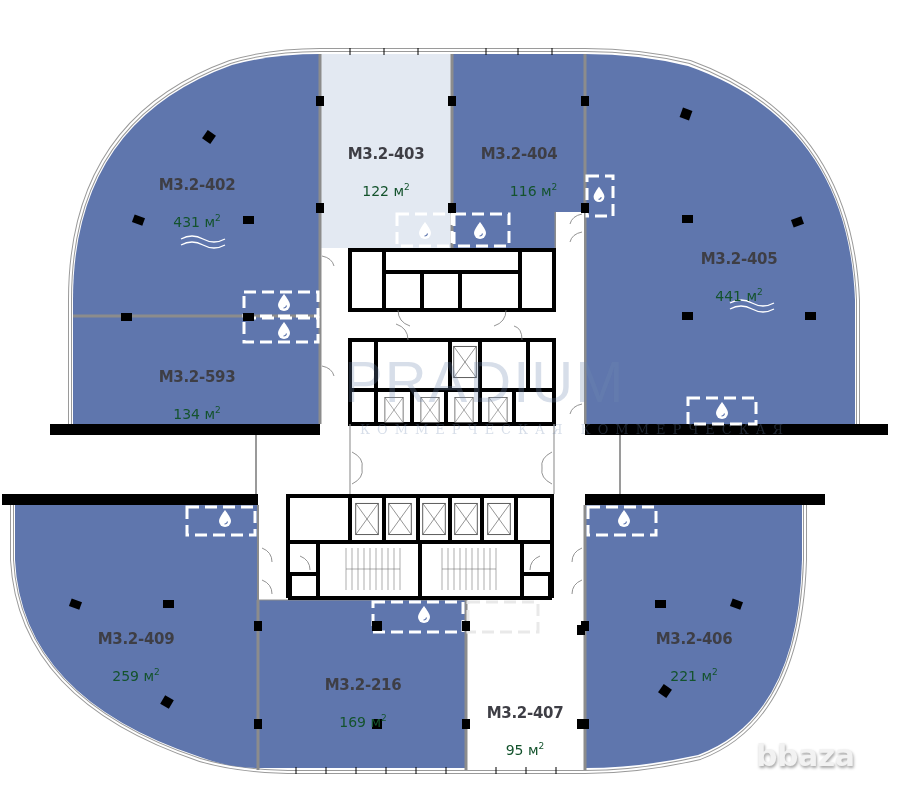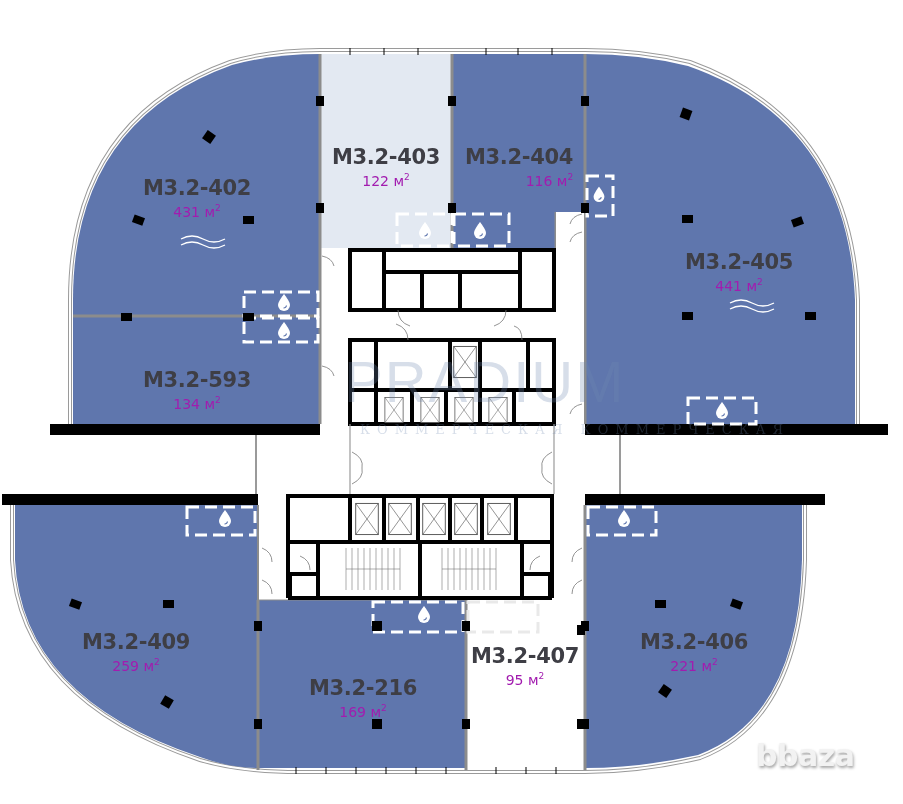--- a/index.html
+++ b/index.html
@@ -1,22 +1,22 @@
 <!DOCTYPE html>
 <html><head>
 <meta charset="utf-8">
 <style>
   html, body { margin: 0; padding: 0; background: #ffffff; }
   body { width: 903px; height: 804px; position: relative; overflow: hidden;
          font-family: "DejaVu Sans", sans-serif; }
   #plan { position: absolute; left: 0; top: 0; }
   .unit-label { position: absolute; text-align: center; transform: translateX(-50%);
                 color: #3e3e45; white-space: nowrap; pointer-events: none; }
-  .unit-id { font-family: "DejaVu Sans", sans-serif; font-weight: bold; font-size: 21px; letter-spacing: -0.3px; }
-  .unit-area { font-family: "DejaVu Sans", sans-serif; font-size: 14px; font-weight: normal; color: #a21caf; margin-top: 3px; }
+  .unit-id { font-family: "DejaVu Sans", sans-serif; font-weight: bold; font-size: 15px; letter-spacing: -0.3px; }
+  .unit-area { font-family: "DejaVu Sans", sans-serif; font-size: 14px; font-weight: normal; color: #14532d; margin-top: 19px; }
   .unit-area sup { font-size: 9px; vertical-align: 6px; }
   .unit-hit { position: absolute; }
   .watermark { position: absolute; pointer-events: none; }
   #wm-pradium { left: 344px; top: 348px; color: rgba(110,135,175,0.28);
                 font-family: Liberation Sans, sans-serif; font-size: 58px; letter-spacing: 2px; }
   #wm-pradium-sub { left: 360px; top: 422px; color: rgba(110,135,175,0.28);
                 font-family: "DejaVu Serif", serif; font-size: 13px; letter-spacing: 7px; }
   #wm-bbaza { left: 756px; top: 738px; color: #f2f2f2; font-family: "DejaVu Sans", sans-serif;
               font-weight: bold; font-size: 30px; letter-spacing: -0.5px;
               text-shadow: 1px 2px 3px rgba(0,0,0,0.35); }
@@ -304,21 +304,21 @@
   <div class="unit-area"><span>116</span> <span>м</span><sup>2</sup></div>
 </div>
 <div class="unit-label" style="left:739px;top:250px;">
   <div class="unit-id">М3.2-405</div>
   <div class="unit-area"><span>441</span> <span>м</span><sup>2</sup></div>
 </div>
 <div class="unit-label" style="left:694px;top:630px;">
   <div class="unit-id">М3.2-406</div>
   <div class="unit-area"><span>221</span> <span>м</span><sup>2</sup></div>
 </div>
-<div class="unit-label" style="left:525px;top:644px;">
+<div class="unit-label" style="left:525px;top:704px;">
   <div class="unit-id">М3.2-407</div>
   <div class="unit-area"><span>95</span> <span>м</span><sup>2</sup></div>
 </div>
 <div class="unit-label" style="left:363px;top:676px;">
   <div class="unit-id">М3.2-216</div>
   <div class="unit-area"><span>169</span> <span>м</span><sup>2</sup></div>
 </div>
 <div class="unit-label" style="left:136px;top:630px;">
   <div class="unit-id">М3.2-409</div>
   <div class="unit-area"><span>259</span> <span>м</span><sup>2</sup></div>

